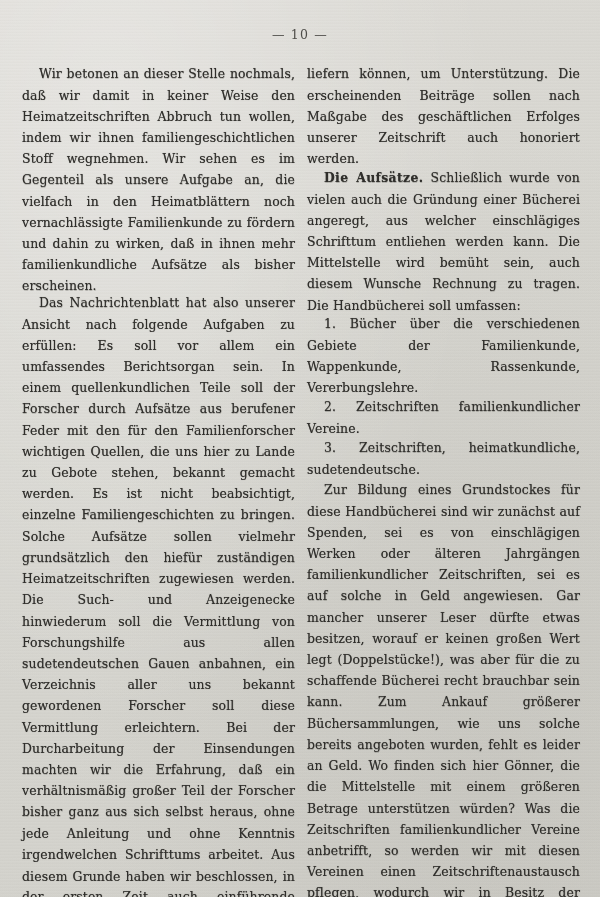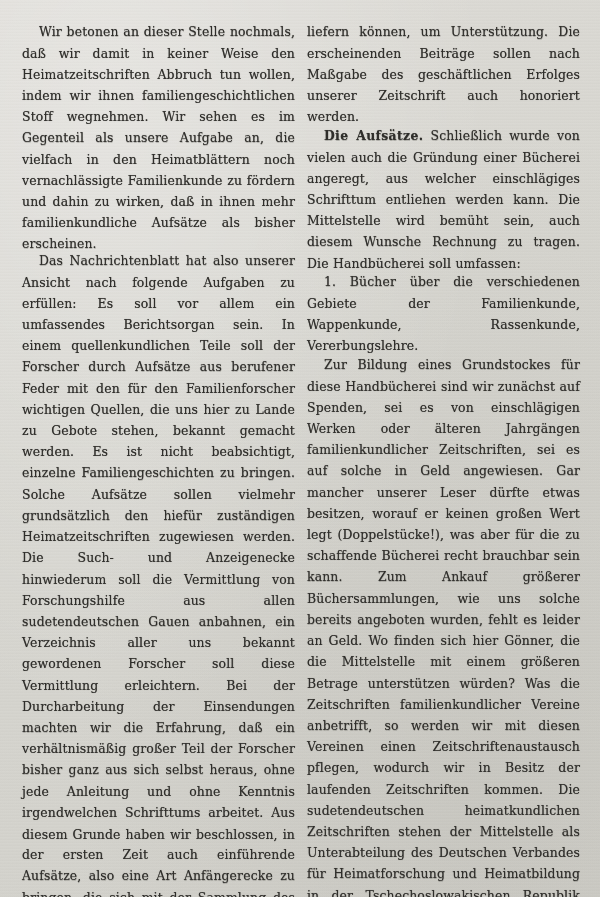--- a/index.html
+++ b/index.html
@@ -85,36 +85,39 @@
     text-indent: 17px;
   }
 </style>
 </head>
 <body>
 
 <div class="page"></div>
 
 <div class="content">
 
+  <div class="folio">— 10 —</div>
 
   <div class="columns">
 
     <div class="col">
       <p class="fraktur">Wir betonen an dieser Stelle nochmals, daß wir damit in keiner Weise den Heimatzeitschriften Abbruch tun wollen, indem wir ihnen familiengeschichtlichen Stoff wegnehmen. Wir sehen es im Gegenteil als unsere Aufgabe an, die vielfach in den Heimatblättern noch vernachlässigte Familienkunde zu fördern und dahin zu wirken, daß in ihnen mehr familienkundliche Aufsätze als bisher erscheinen.</p>
       <p class="fraktur">Das Nachrichtenblatt hat also unserer Ansicht nach folgende Aufgaben zu erfüllen: Es soll vor allem ein umfassendes Berichtsorgan sein. In einem quellenkundlichen Teile soll der Forscher durch Aufsätze aus berufener Feder mit den für den Familienforscher wichtigen Quellen, die uns hier zu Lande zu Gebote stehen, bekannt gemacht werden. Es ist nicht beabsichtigt, einzelne Familiengeschichten zu bringen. Solche Aufsätze sollen vielmehr grundsätzlich den hiefür zuständigen Heimatzeitschriften zugewiesen werden. Die Such- und Anzeigenecke hinwiederum soll die Vermittlung von Forschungshilfe aus allen sudetendeutschen Gauen anbahnen, ein Verzeichnis aller uns bekannt gewordenen Forscher soll diese Vermittlung erleichtern. Bei der Durcharbeitung der Einsendungen machten wir die Erfahrung, daß ein verhältnismäßig großer Teil der Forscher bisher ganz aus sich selbst heraus, ohne jede Anleitung und ohne Kenntnis irgendwelchen Schrifttums arbeitet. Aus diesem Grunde haben wir beschlossen, in der ersten Zeit auch einführende Aufsätze, also eine Art Anfängerecke zu bringen, die sich mit der Sammlung des Stoffes und seiner Verwertung befaßt. Es sind uns andererseits gerade auf diesem Gebiete von manchen Einsendern ganz beachtenswerte Darstellungsarten oder Verzettelungsarten mitgeteilt worden, so daß deren Veröffentlichung auch Fortgeschritteneren manches Neue bringen dürfte.</p>
 
     </div>
 
     <div class="col">
       <p class="fraktur no-indent">liefern können, um Unterstützung. Die erscheinenden Beiträge sollen nach Maßgabe des geschäftlichen Erfolges unserer Zeitschrift auch honoriert werden.</p>
 
       <p class="fraktur"><span class="run-in">Die Aufsätze.</span><span> </span><span>Schließlich wurde von vielen auch die Gründung einer Bücherei angeregt, aus welcher einschlägiges Schrifttum entliehen werden kann. Die Mittelstelle wird bemüht sein, auch diesem Wunsche Rechnung zu tragen. Die Handbücherei soll umfassen:</span></p>
 
       <p class="fraktur item"><span>1.</span><span> </span><span>Bücher über die verschiedenen Gebiete der Familienkunde, Wappenkunde, Rassenkunde, Vererbungslehre.</span></p>
 
+      <p class="fraktur item"><span>2.</span><span> </span><span>Zeitschriften familienkundlicher Vereine.</span></p>
 
+      <p class="fraktur item"><span>3.</span><span> </span><span>Zeitschriften, heimatkundliche, sudetendeutsche.</span></p>
 
       <p class="fraktur">Zur Bildung eines Grundstockes für diese Handbücherei sind wir zunächst auf Spenden, sei es von einschlägigen Werken oder älteren Jahrgängen familienkundlicher Zeitschriften, sei es auf solche in Geld angewiesen. Gar mancher unserer Leser dürfte etwas besitzen, worauf er keinen großen Wert legt (Doppelstücke!), was aber für die zu schaffende Bücherei recht brauchbar sein kann. Zum Ankauf größerer Büchersammlungen, wie uns solche bereits angeboten wurden, fehlt es leider an Geld. Wo finden sich hier Gönner, die die Mittelstelle mit einem größeren Betrage unterstützen würden? Was die Zeitschriften familienkundlicher Vereine anbetrifft, so werden wir mit diesen Vereinen einen Zeitschriftenaustausch pflegen, wodurch wir in Besitz der laufenden Zeitschriften kommen. Die sudetendeutschen heimatkundlichen Zeitschriften stehen der Mittelstelle als Unterabteilung des Deutschen Verbandes für Heimatforschung und Heimatbildung in der Tschechoslowakischen Republik schon teilweise zur Verfügung.</p>
 
     </div>
 
   </div>
 </div>
 
 </body></html>

